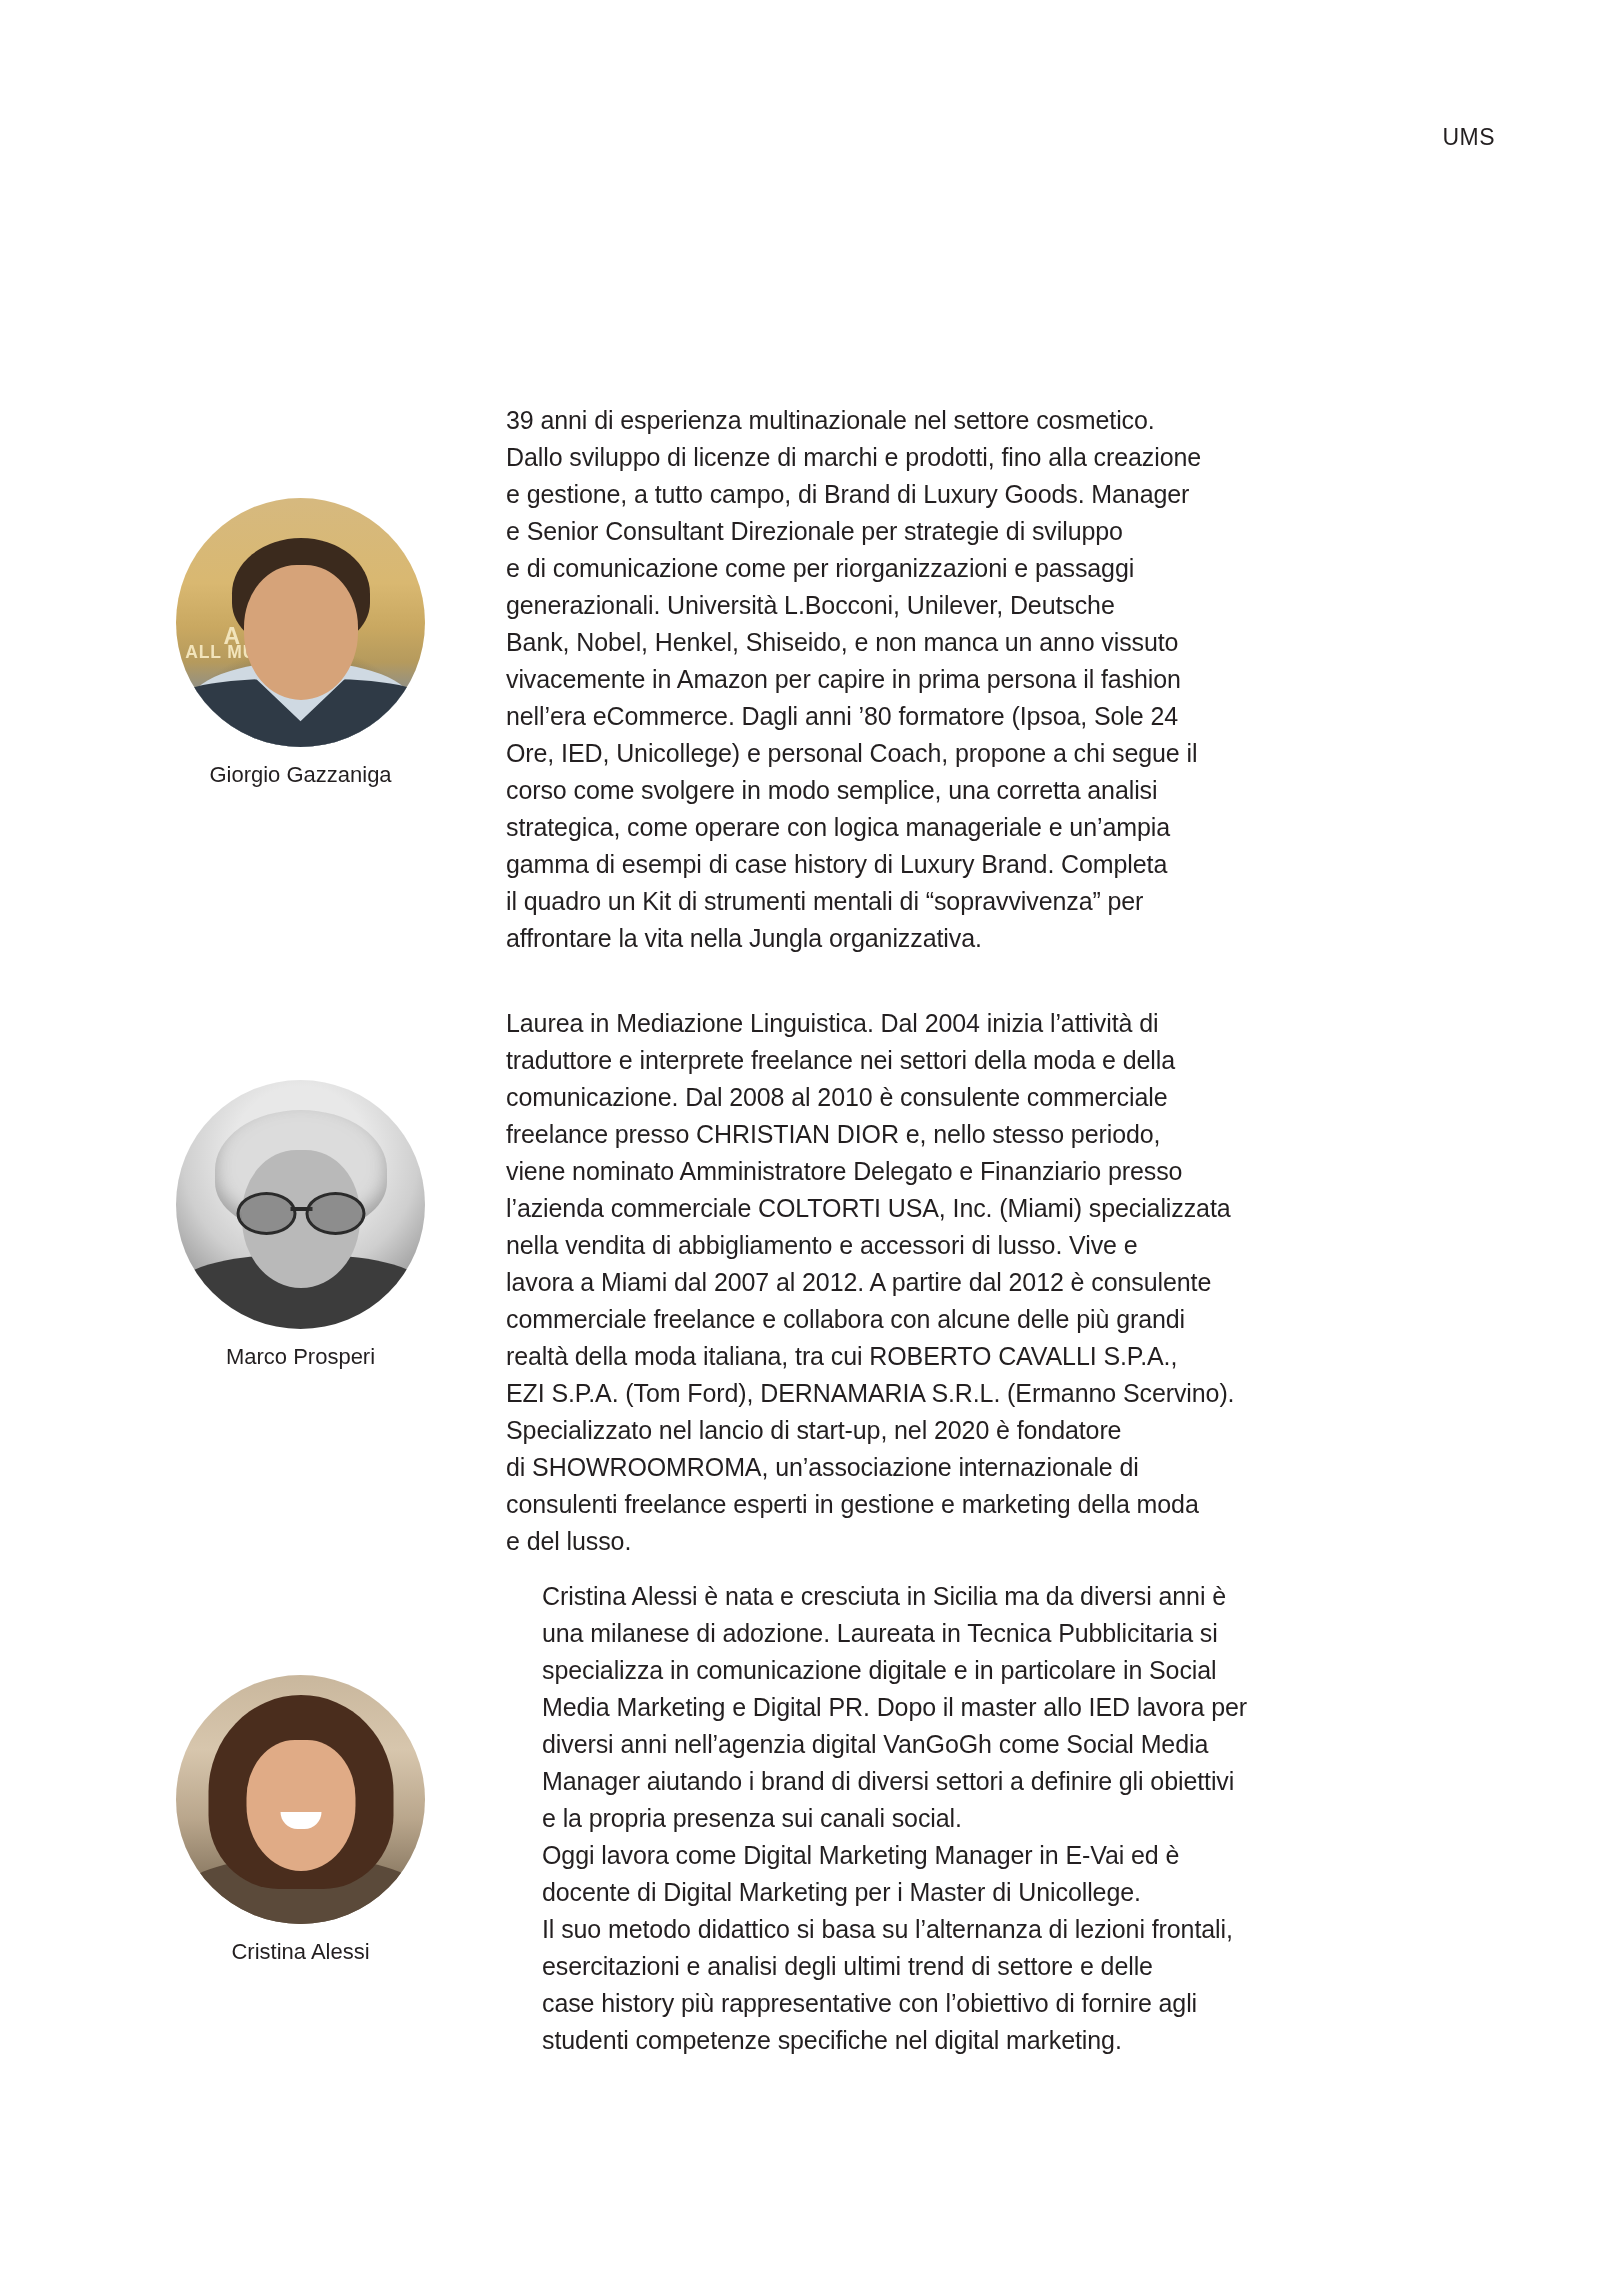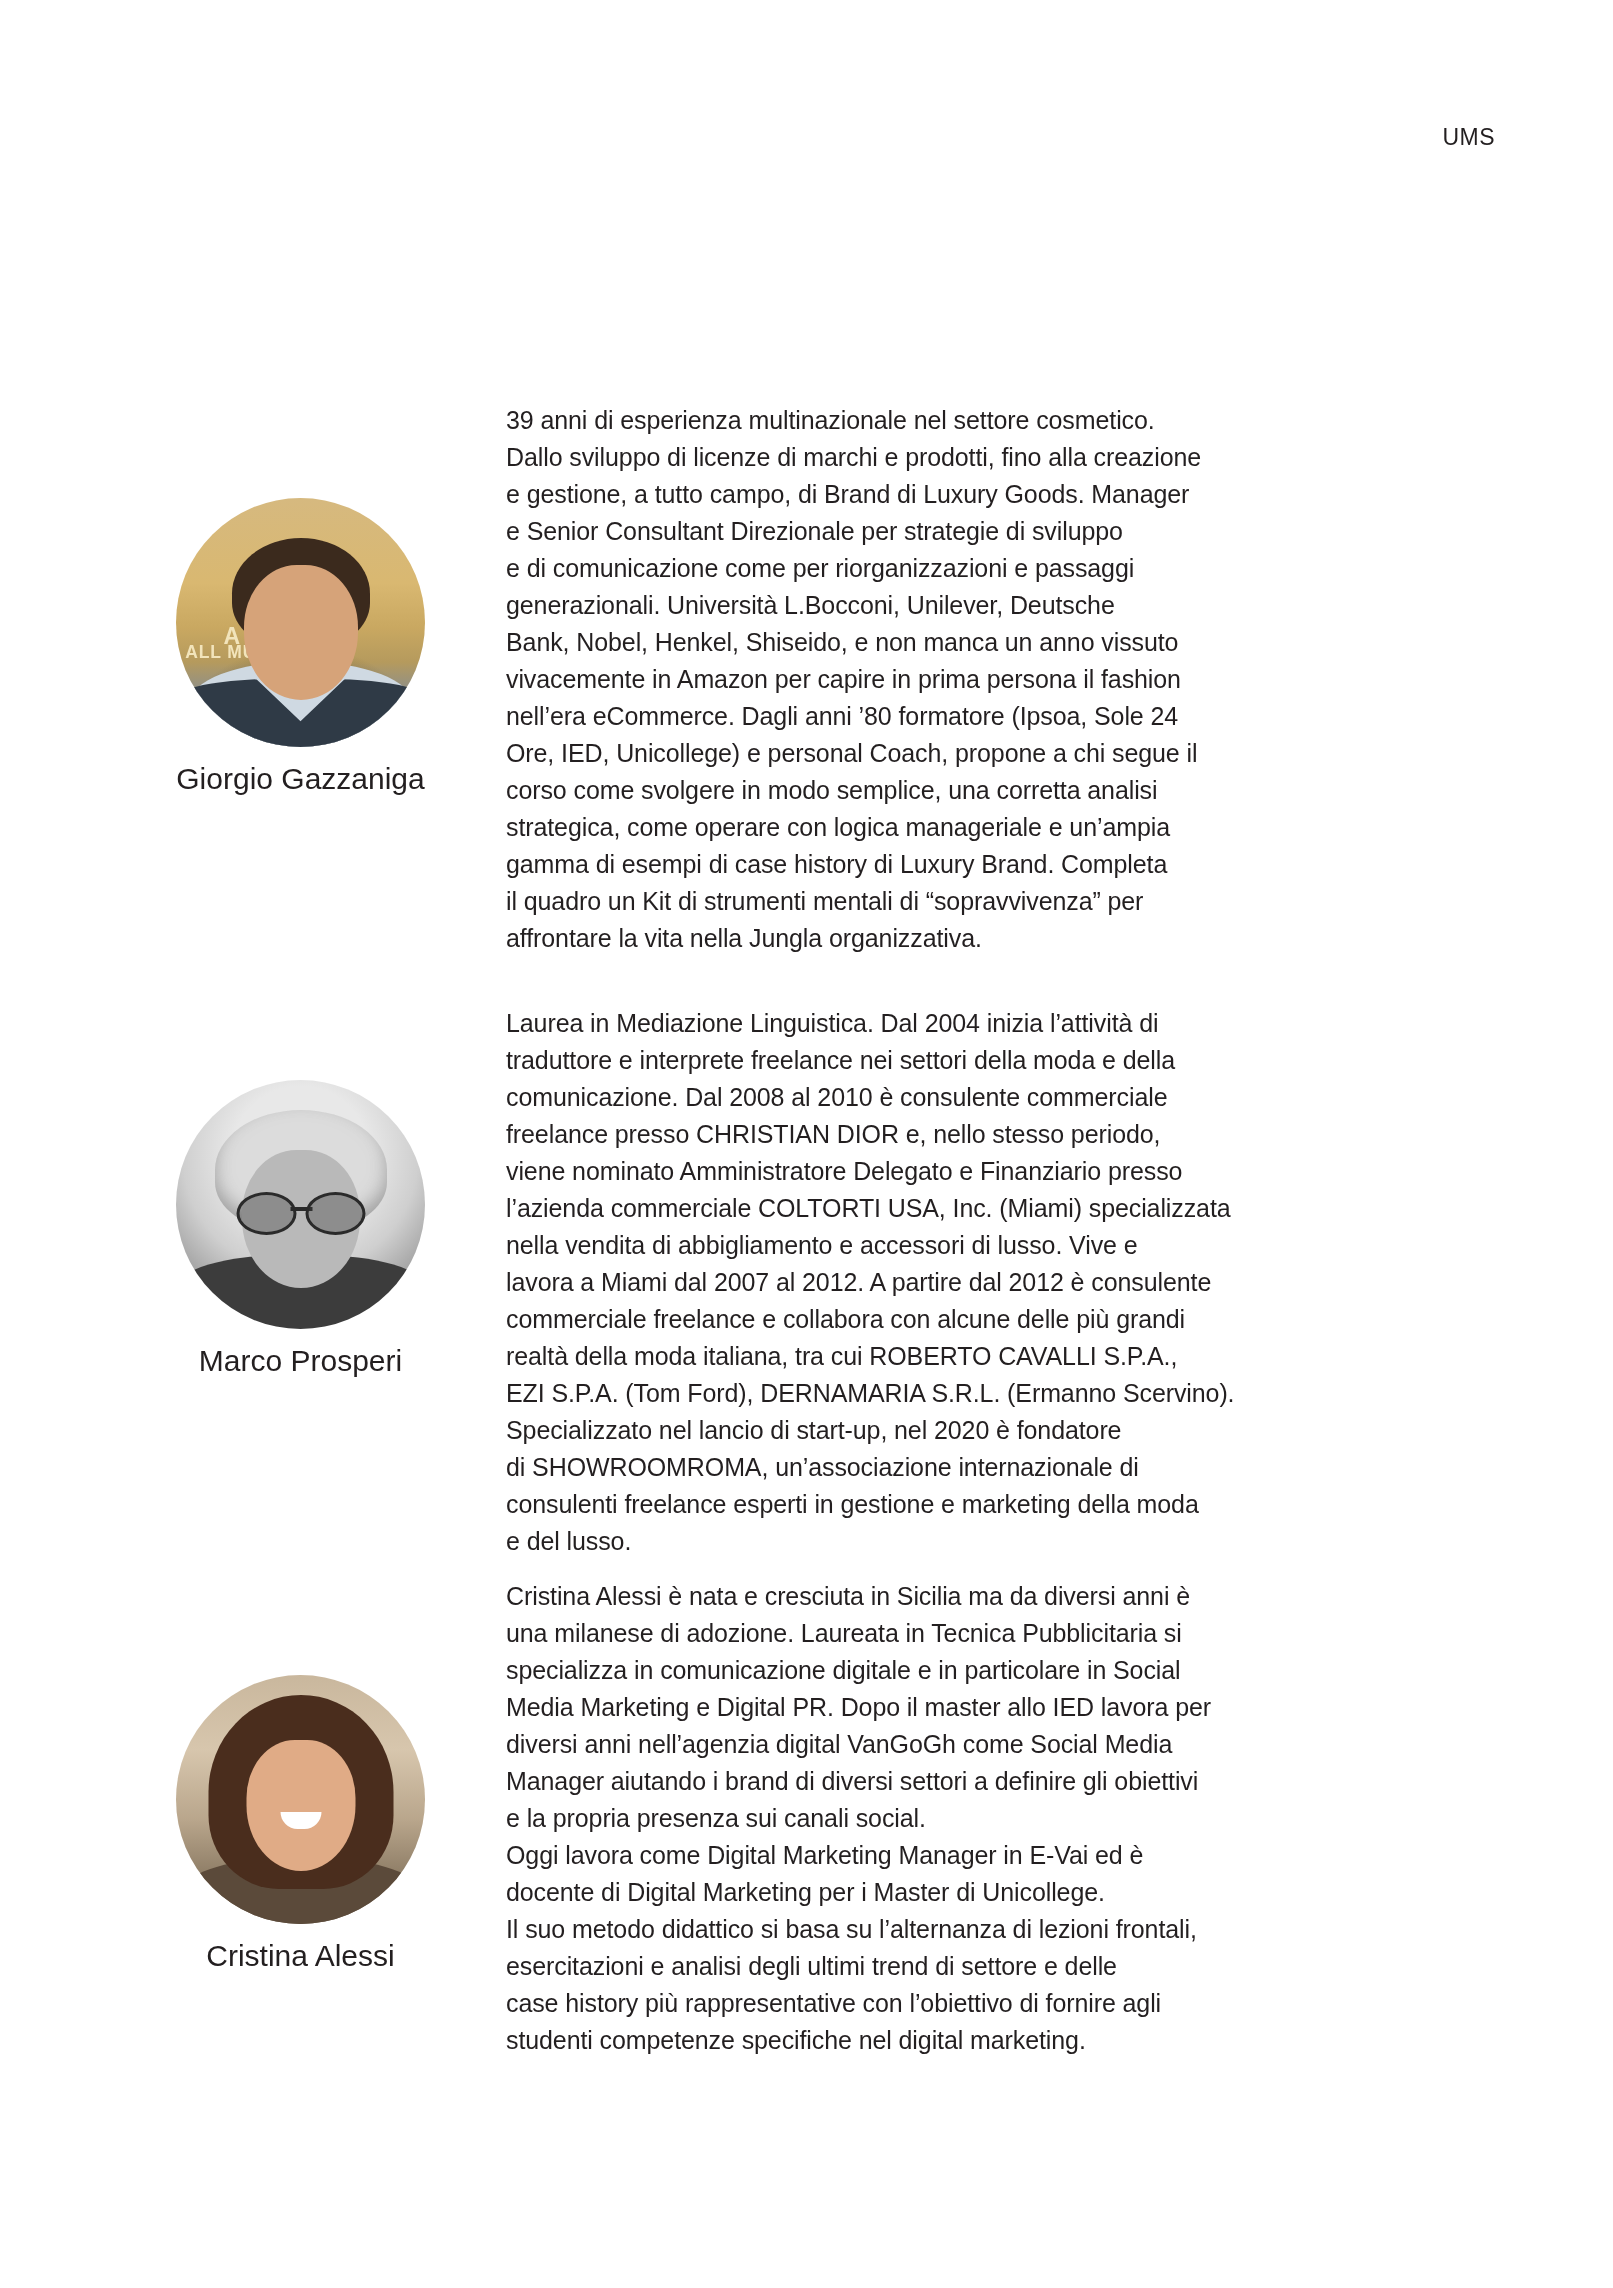--- a/index.html
+++ b/index.html
@@ -55,21 +55,21 @@
     overflow: hidden;
     margin: 0 auto;
     position: relative;
   }
   .photo .inner {
     position: absolute;
     inset: 0;
   }
   .person-name {
     margin-top: 14.8px;
-    font-size: 30px;
+    font-size: 22px;
     color: #231f20;
     text-align: center;
     white-space: nowrap;
   }
   .bio {
     position: absolute;
     left: 506px;
     width: 932px;
     font-size: 25px;
     line-height: 37px;
@@ -335,21 +335,21 @@
         <div class="photo ph3">
           <div class="inner">
             <div class="top"></div>
             <div class="hair"></div>
             <div class="face"></div>
             <div class="smile"></div>
           </div>
         </div>
         <div class="person-name">Cristina Alessi</div>
       </div>
-      <div class="bio" style="top: 0px;">Cristina Alessi è nata e cresciuta in Sicilia ma da diversi anni è
+      <div class="bio" style="top: 0px; margin-left: 36px;">Cristina Alessi è nata e cresciuta in Sicilia ma da diversi anni è
 una milanese di adozione. Laureata in Tecnica Pubblicitaria si
 specializza in comunicazione digitale e in particolare in Social
 Media Marketing e Digital PR. Dopo il master allo IED lavora per
 diversi anni nell’agenzia digital VanGoGh come Social Media
 Manager aiutando i brand di diversi settori a definire gli obiettivi
 e la propria presenza sui canali social.
 Oggi lavora come Digital Marketing Manager in E-Vai ed è
 docente di Digital Marketing per i Master di Unicollege.
 Il suo metodo didattico si basa su l’alternanza di lezioni frontali,
 esercitazioni e analisi degli ultimi trend di settore e delle

